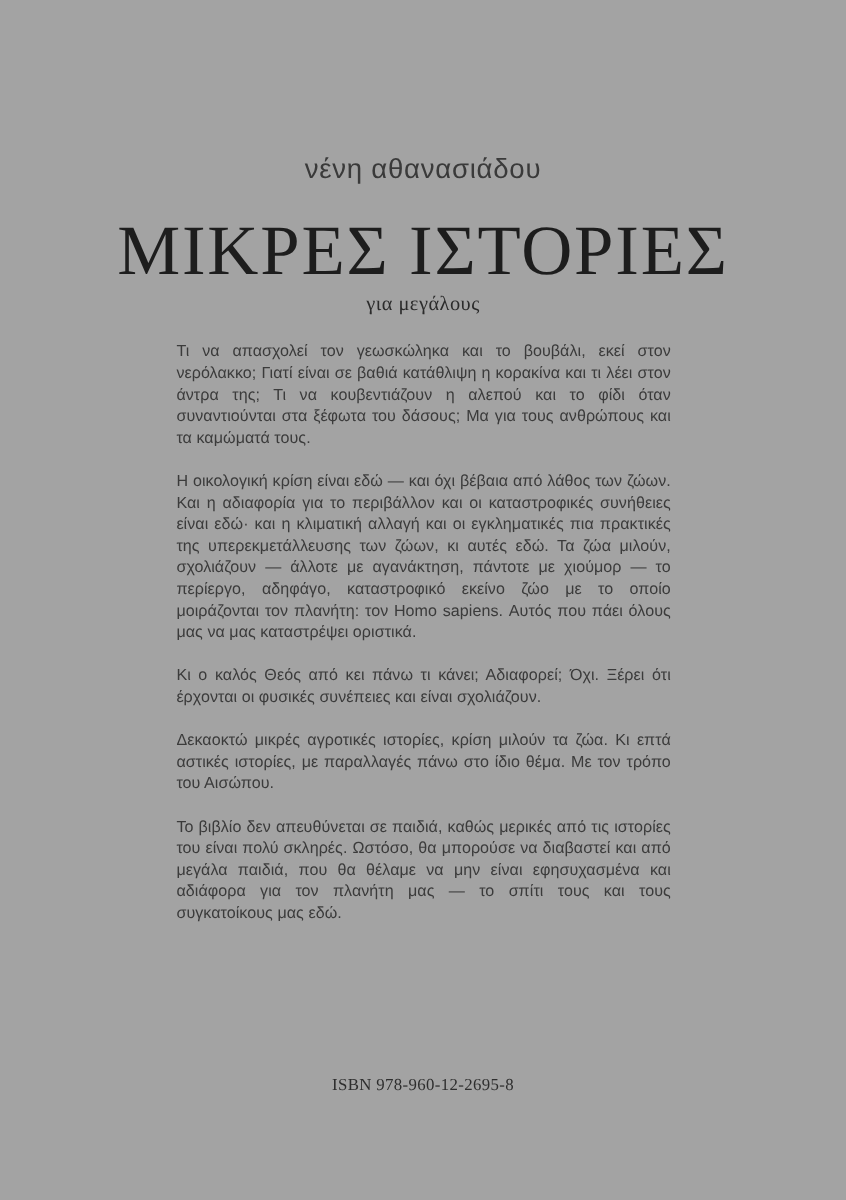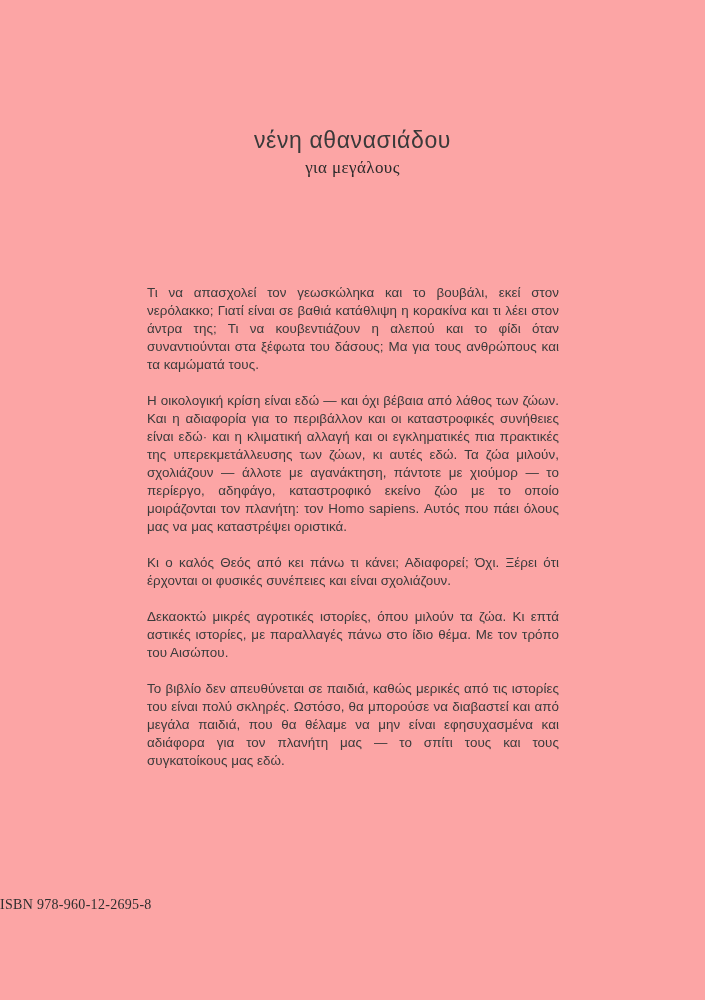--- a/index.html
+++ b/index.html
@@ -12,21 +12,21 @@
     height: 1000px;
     position: relative;
     overflow: hidden;
     font-family: "Liberation Sans", sans-serif;
     -webkit-font-smoothing: antialiased;
   }
 
   .page {
     position: absolute;
     inset: 0;
-    background: #fca5a5;
+    background: #a3a3a3;
   }
 
   
   .masthead {
     position: absolute;
     left: 0;
     right: 0;
     top: 128px;
     text-align: center;
   }
@@ -84,40 +84,41 @@
   .blurb p:last-child {
     margin-bottom: 10px;
   }
 
   
   .isbn {
     position: absolute;
     left: 0;
     right: 0;
     top: 897px;
-    text-align: left;
+    text-align: center;
     font-family: "Liberation Serif", serif;
     font-size: 14px;
     color: #2e2e2e;
     letter-spacing: 0.3px;
   }
 </style>
 </head>
 <body>
 
 <div class="page">
 
   <div class="masthead">
     <div class="author">νένη αθανασιάδου</div>
+    <div class="title">ΜΙΚΡΕΣ ΙΣΤΟΡΙΕΣ</div>
     <div class="subtitle">για μεγάλους</div>
   </div>
 
   <div class="blurb">
     <p>Τι να απασχολεί τον γεωσκώληκα και το βουβάλι, εκεί στον νερόλακκο; Γιατί είναι σε βαθιά κατάθλιψη η κορακίνα και τι λέει στον άντρα της; Τι να κουβεντιάζουν η αλεπού και το φίδι όταν συναντιούνται στα ξέφωτα του δάσους; Μα για τους ανθρώπους και τα καμώματά τους.</p>
     <p>Η οικολογική κρίση είναι εδώ — και όχι βέβαια από λάθος των ζώων. Και η αδιαφορία για το περιβάλλον και οι καταστροφικές συνήθειες είναι εδώ· και η κλιματική αλλαγή και οι εγκληματικές πια πρακτικές της υπερεκμετάλλευσης των ζώων, κι αυτές εδώ. Τα ζώα μιλούν, σχολιάζουν — άλλοτε με αγανάκτηση, πάντοτε με χιούμορ — το περίεργο, αδηφάγο, καταστροφικό εκείνο ζώο με το οποίο μοιράζονται τον πλανήτη: τον Homo sapiens. Αυτός που πάει όλους μας να μας καταστρέψει οριστικά.</p>
     <p>Κι ο καλός Θεός από κει πάνω τι κάνει; Αδιαφορεί; Όχι. Ξέρει ότι έρχονται οι φυσικές συνέπειες και είναι σχολιάζουν.</p>
-    <p>Δεκαοκτώ μικρές αγροτικές ιστορίες, όπου μιλούν τα ζώα. Κι επτά αστικές ιστορίες, με παραλλαγές πάνω στο ίδιο θέμα. Με τον τρόπο του Αισώπου.</p>
+    <p>Δεκαοκτώ μικρές αγροτικές ιστορίες, κρίση μιλούν τα ζώα. Κι επτά αστικές ιστορίες, με παραλλαγές πάνω στο ίδιο θέμα. Με τον τρόπο του Αισώπου.</p>
     <p>Το βιβλίο δεν απευθύνεται σε παιδιά, καθώς μερικές από τις ιστορίες του είναι πολύ σκληρές. Ωστόσο, θα μπορούσε να διαβαστεί και από μεγάλα παιδιά, που θα θέλαμε να μην είναι εφησυχασμένα και αδιάφορα για τον πλανήτη μας — το σπίτι τους και τους συγκατοίκους μας εδώ.</p>
   </div>
 
   <div class="isbn">ISBN 978-960-12-2695-8</div>
 
 </div>
 
 </body></html>

